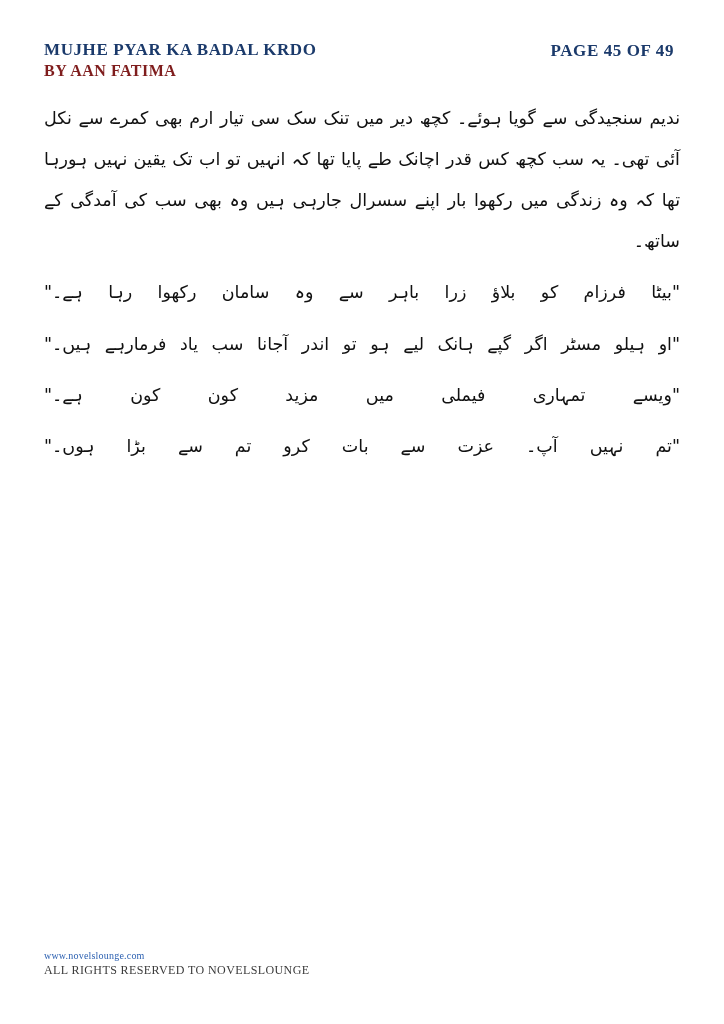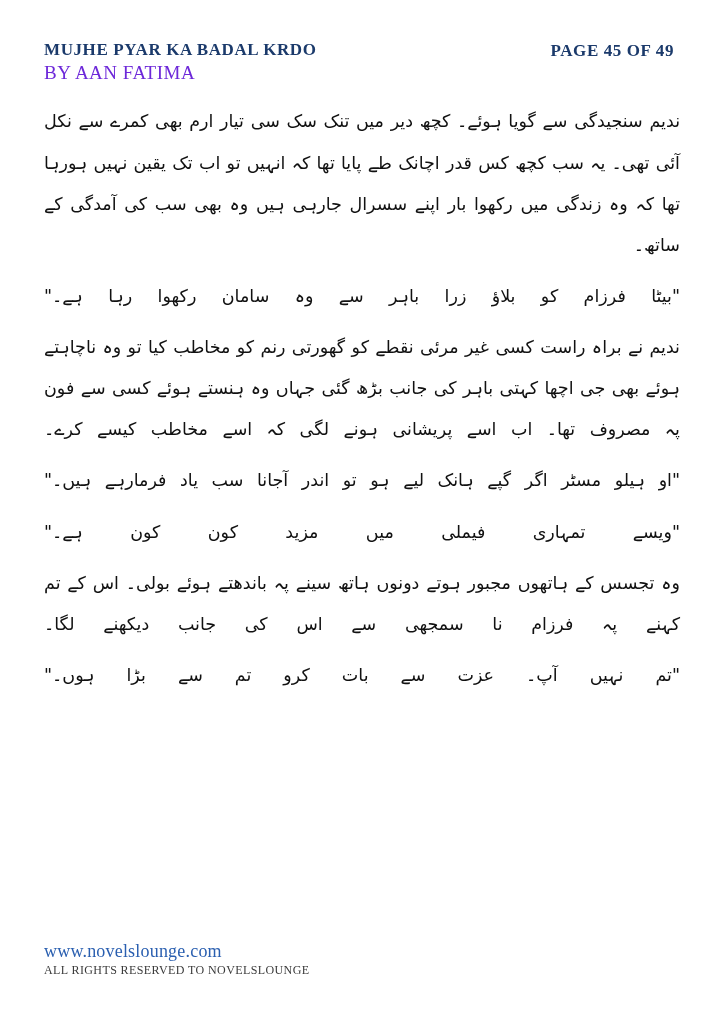--- a/index.html
+++ b/index.html
@@ -39,24 +39,24 @@
   .book-title {
     font-family: "Liberation Serif", serif;
     font-weight: bold;
     font-size: 17px;
     letter-spacing: 0.6px;
     color: #1b3a6b;
     text-transform: uppercase;
   }
   .book-author {
     font-family: "Liberation Serif", serif;
-    font-weight: normal;
-    font-size: 19px;
+    font-weight: bold;
+    font-size: 16px;
     letter-spacing: 0.5px;
-    color: #6d28d9;
+    color: #7f1d1d;
     text-transform: uppercase;
     margin-top: 2px;
   }
   .page-indicator {
     font-family: "Liberation Serif", serif;
     font-weight: bold;
     font-size: 17px;
     letter-spacing: 0.6px;
     color: #1b3a6b;
     text-transform: uppercase;
@@ -85,21 +85,21 @@
   }
   
   .footer {
     margin-top: auto;
     padding-bottom: 26px;
     line-height: 1.25;
   }
   .site-link {
     display: block;
     font-family: "Liberation Serif", serif;
-    font-size: 18px;
+    font-size: 10px;
     color: #2a5fb0;
     text-decoration: none;
     letter-spacing: 0.2px;
   }
   .rights {
     display: block;
     font-family: "Liberation Serif", serif;
     font-size: 12px;
     letter-spacing: 0.4px;
     color: #3a3a3a;
@@ -116,24 +116,22 @@
     <div class="header-left">
       <span class="book-title">MUJHE PYAR KA BADAL KRDO</span>
       <span class="book-author">BY AAN FATIMA</span>
     </div>
     <span class="page-indicator">PAGE 45 OF 49</span>
   </div>
 
   <div class="content">
     <p class="para">ندیم سنجیدگی سے گویا ہوئے۔ کچھ دیر میں تنک سک سی تیار ارم بھی کمرے سے نکل آئی تھی۔ یہ سب کچھ کس قدر اچانک طے پایا تھا کہ انہیں تو اب تک یقین نہیں ہورہا تھا کہ وہ زندگی میں رکھوا بار اپنے سسرال جارہی ہیں وہ بھی سب کی آمدگی کے ساتھ۔</p>
     <p class="para center">"بیٹا فرزام کو بلاؤ زرا باہر سے وہ سامان رکھوا رہا ہے۔"</p>
-    <p class="para">ندیم نے براہ راست کسی غیر مرئی نقطے کو گھورتی رنم کو مخاطب کیا تو وہ ناچاہتے ہوئے بھی جی اچھا کہتی باہر کی جانب بڑھ گئی جہاں وہ ہنستے ہوئے کسی سے فون پہ مصروف تھا۔ اب اسے پریشانی ہونے لگی کہ اسے مخاطب کیسے کرے۔</p>
     <p class="para center">"او ہیلو مسٹر اگر گپے ہانک لیے ہو تو اندر آجانا سب یاد فرمارہے ہیں۔"</p>
     <p class="para center">"ویسے تمہاری فیملی میں مزید کون کون ہے۔"</p>
-    <p class="para">وہ تجسس کے ہاتھوں مجبور ہوتے دونوں ہاتھ سینے پہ باندھتے ہوئے بولی۔ اس کے تم کہنے پہ فرزام نا سمجھی سے اس کی جانب دیکھنے لگا۔</p>
     <p class="para center">"تم نہیں آپ۔ عزت سے بات کرو تم سے بڑا ہوں۔"</p>
   </div>
 
   <div class="footer">
     <a class="site-link" href="#">www.novelslounge.com</a>
     <span class="rights">ALL RIGHTS RESERVED TO NOVELSLOUNGE</span>
   </div>
 
 </div>
 

